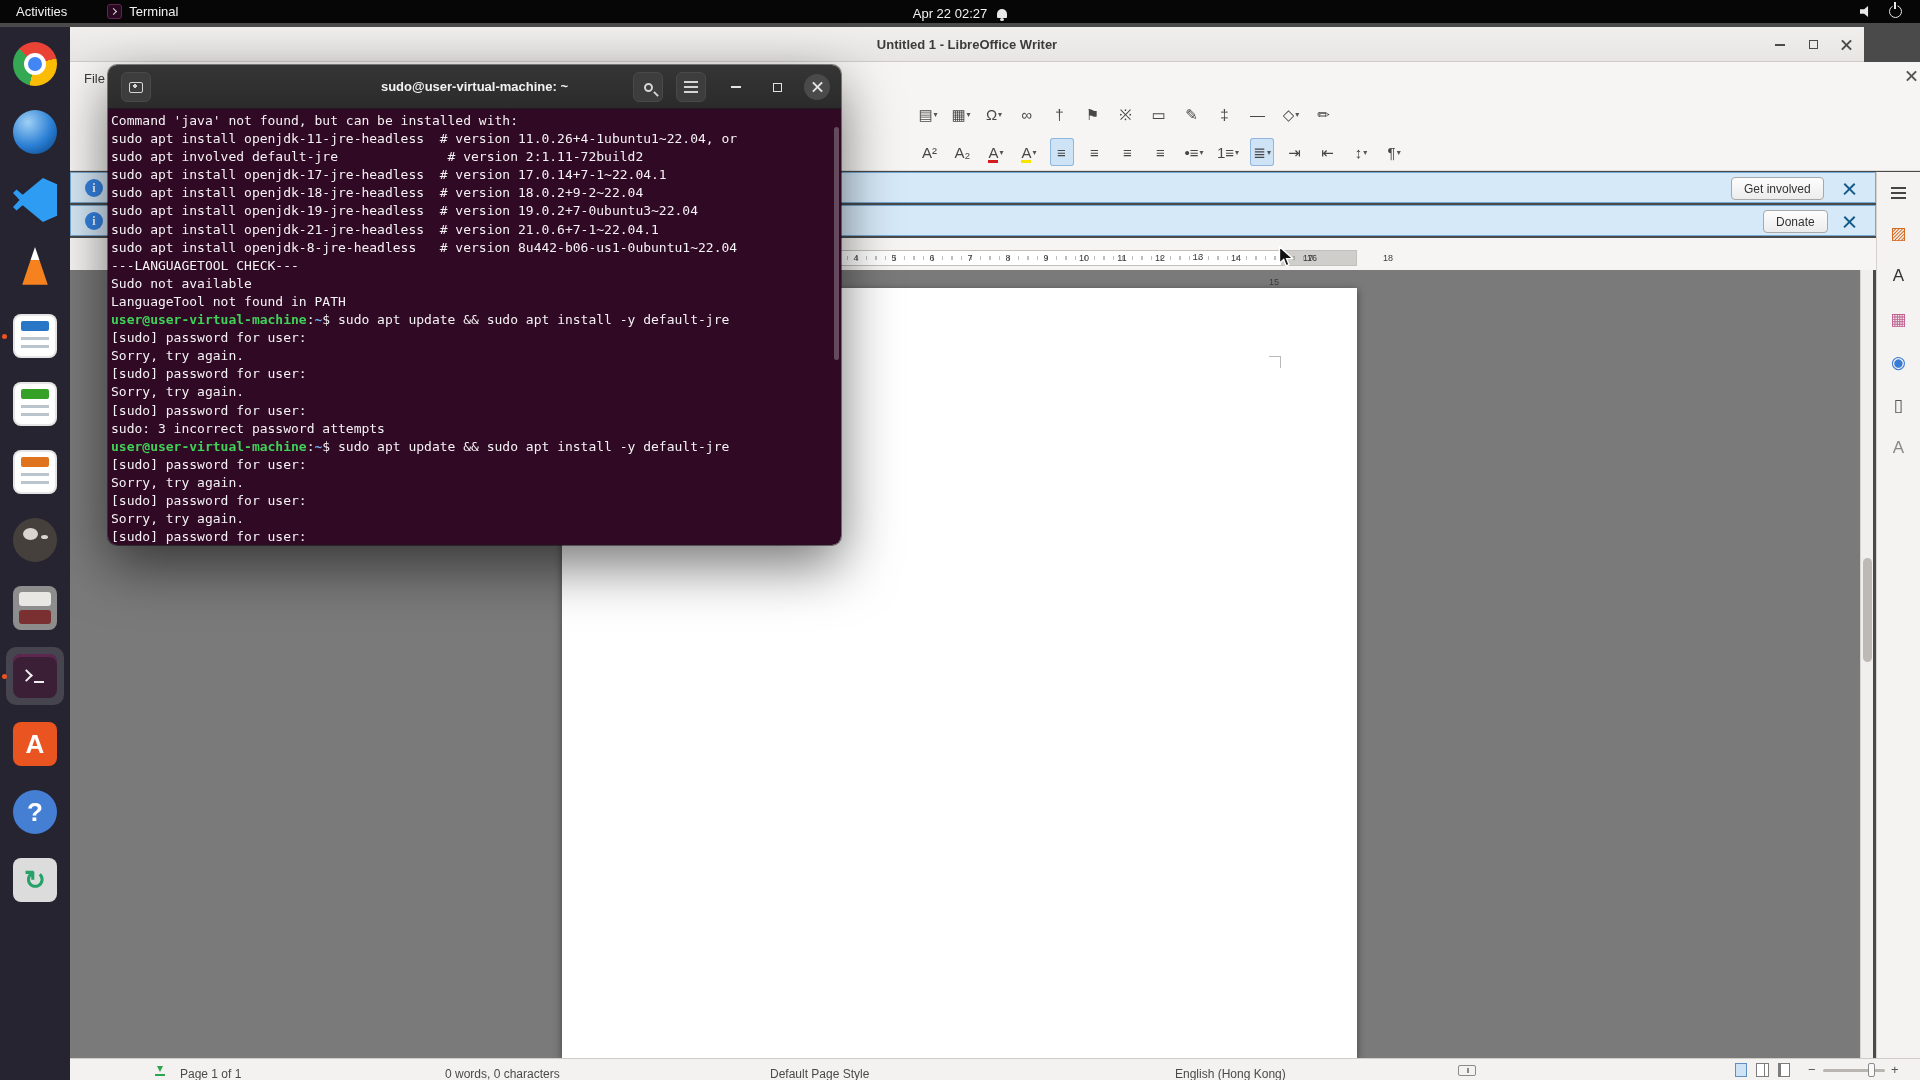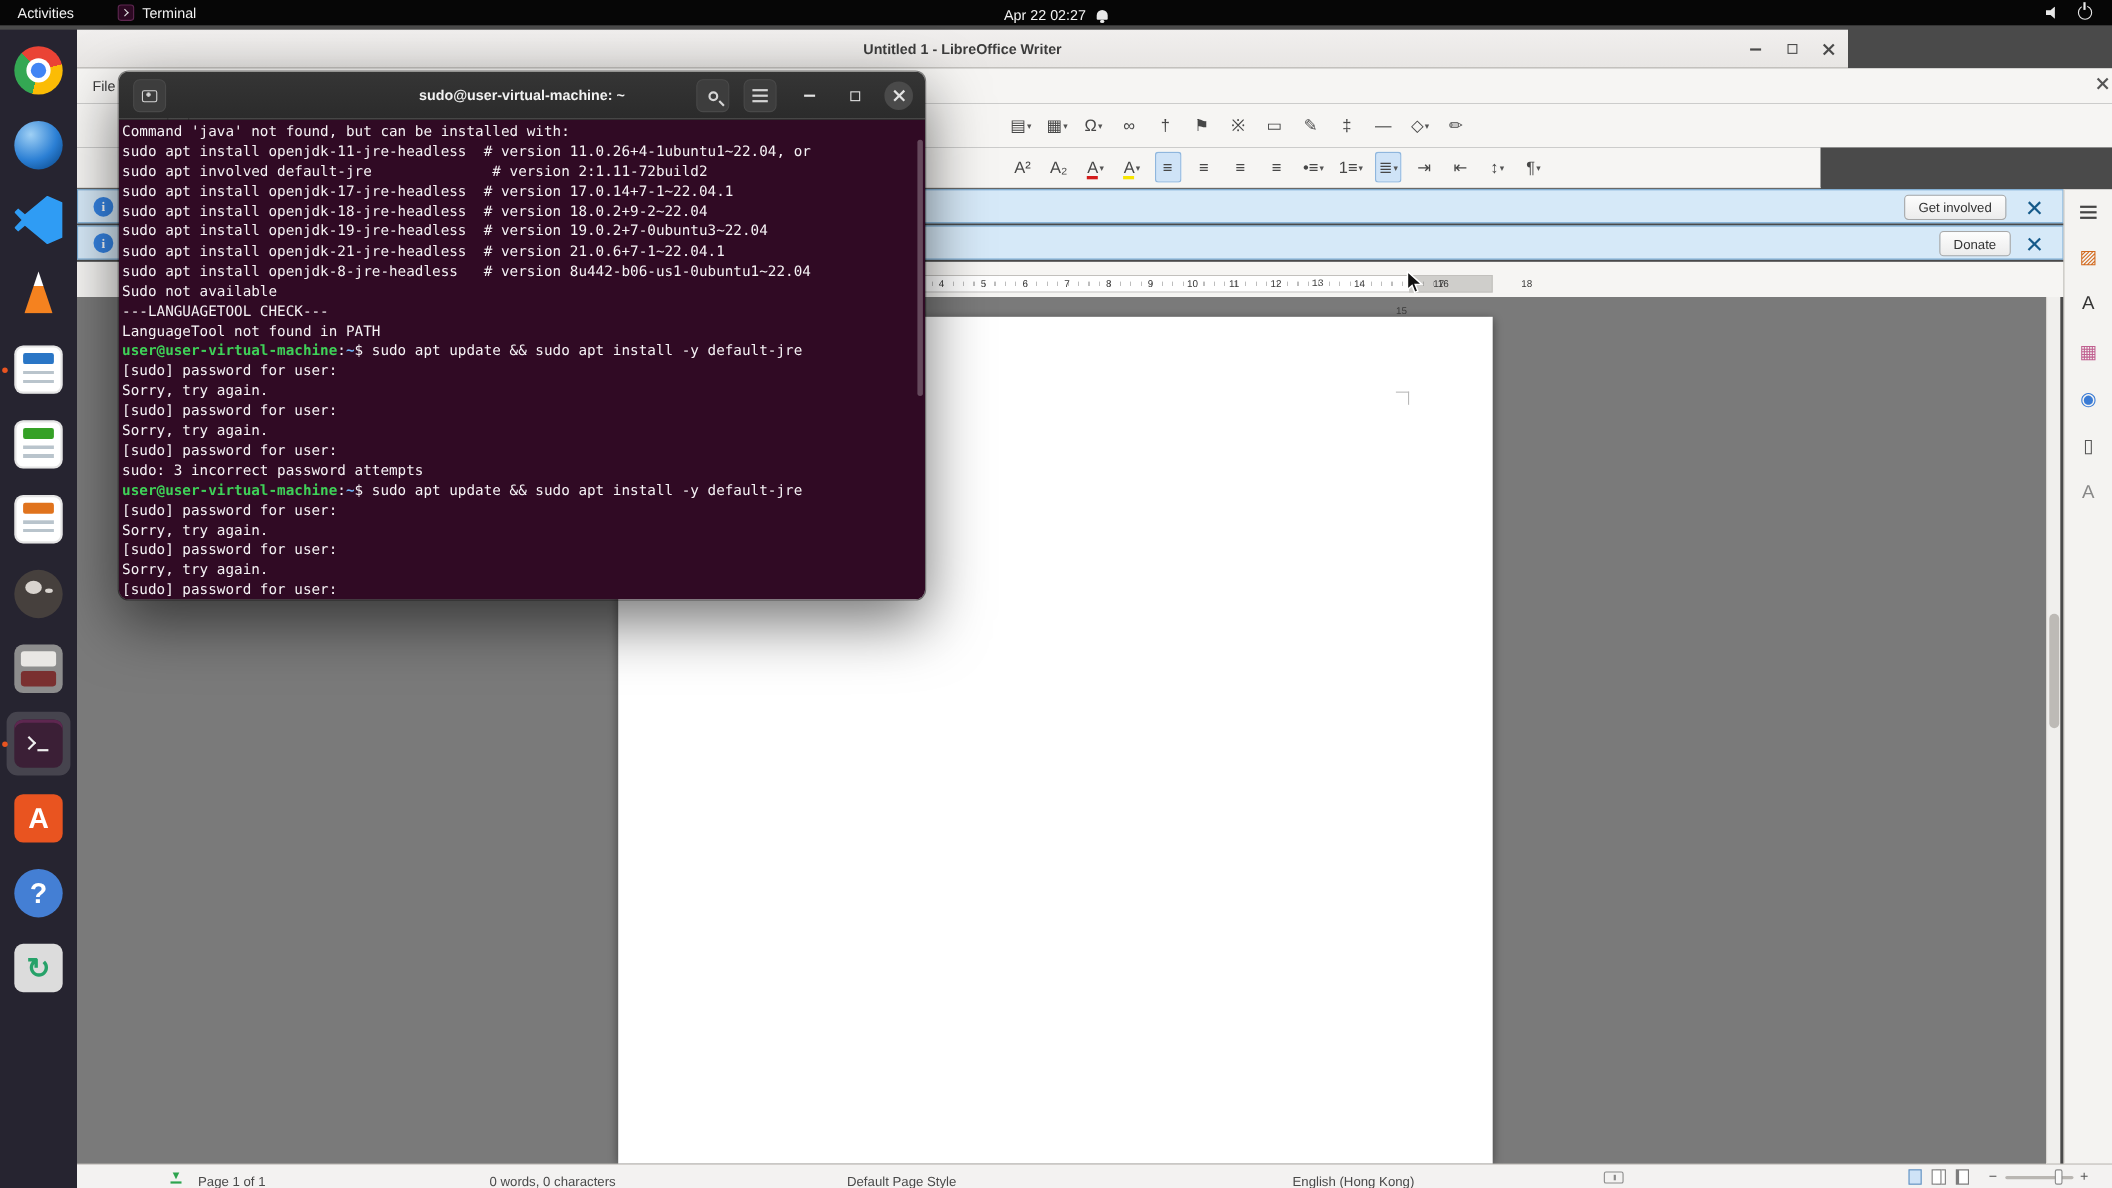--- a/index.html
+++ b/index.html
@@ -53,40 +53,40 @@
   .appcenter { background:#e95420; border-radius:8px; }
   .appcenter::before { content:"A"; position:absolute; inset:0; color:#fff; font-weight:bold; font-size:26px; display:flex; align-items:center; justify-content:center; }
   .help { border-radius:50%; background:#447fd4; }
   .help::before { content:"?"; position:absolute; inset:0; color:#fff; font-weight:bold; font-size:26px; display:flex; align-items:center; justify-content:center; }
   .updates { background:#dcdcdc; border-radius:8px; }
   .updates::before { content:"\21BB"; position:absolute; inset:0; color:#26a269; font-weight:bold; font-size:26px; display:flex; align-items:center; justify-content:center; }
   #show-apps { position:absolute; left:6px; bottom:10px; width:58px; height:58px; display:flex; align-items:center; justify-content:center; border-radius:10px; }
   .grid-dots { width:28px; height:28px; background-image:radial-gradient(#c8c8c8 2.6px, transparent 3.2px); background-size:10px 10px; background-position:1px 1px; }
 
   
-  .w-titlebar { position:absolute; left:70px; top:27px; width:1610px; height:35px;
+  .w-titlebar { position:absolute; left:70px; top:27px; width:1794px; height:35px;
                 background:linear-gradient(#f1efee,#e8e6e4); border-bottom:1px solid #cfccc8; z-index:10;
                 display:flex; align-items:center; justify-content:center; }
   .w-title { font-size:13px; font-weight:bold; color:#3c3c3c; }
   .w-buttons { position:absolute; right:8px; top:0; height:35px; display:flex; align-items:center; gap:13px; }
   .wb { width:20px; height:20px; display:flex; align-items:center; justify-content:center; border-radius:50%; }
   .wb-min-bar { width:10px; height:2px; background:#4a4a4a; }
   .wb-max-box { width:9px; height:9px; border:1.6px solid #4a4a4a; }
   .x-shape { position:relative; width:11px; height:11px; }
   .x-shape::before, .x-shape::after { content:""; position:absolute; left:-1px; top:4.5px; width:13px; height:2px; background:#4a4a4a; }
   .x-shape::before { transform:rotate(45deg); } .x-shape::after { transform:rotate(-45deg); }
 
   .w-menubar { position:absolute; left:70px; top:62px; width:1850px; height:32px; background:#f6f5f3; z-index:10;
                display:flex; align-items:center; font-size:13px; color:#3a3a3a; }
   .menu-item { padding:4px 10px; margin-left:4px; }
   .doc-close { position:absolute; right:14px; top:8px; }
   .doc-close .x-shape::before,.doc-close .x-shape::after { background:#555; }
 
   .w-toolbar1 { position:absolute; left:70px; top:94px; width:1850px; height:40px; background:#f6f5f3; z-index:10; }
-  .w-toolbar2 { position:absolute; left:70px; top:134px; width:1585px; height:37px; background:#f6f5f3; border-bottom:1px solid #e0ddd9; z-index:10; }
+  .w-toolbar2 { position:absolute; left:70px; top:134px; width:1850px; height:37px; background:#f6f5f3; border-bottom:1px solid #e0ddd9; z-index:10; }
   .tb-frag-icon { position:absolute; left:82px; top:10px; width:20px; height:20px; border:1.5px solid #7d7d7d; border-radius:2px; background:#fff; }
   .tb-frag-icon::after { content:""; position:absolute; left:3px; top:4px; right:3px; height:9px; background:repeating-linear-gradient(180deg,#9a9a9a 0 1.5px,transparent 1.5px 4px); }
   .style-combo { position:absolute; left:80px; top:5px; width:28px; height:26px; background:#fff; border:1px solid #b2b0ad; font-size:13px; color:#333; padding:4px 0 0 6px; overflow:hidden; }
   .tb-row { position:absolute; top:0; height:100%; display:flex; align-items:center; gap:9px; }
   .tb-row1-pos { left:846px; } .tb-row2-pos { left:848px; }
   .tbi { min-width:24px; height:28px; display:flex; align-items:center; justify-content:center; position:relative;
          color:#474747; font-size:15px; border-radius:3px; padding:0 2px; }
   .tbi.active { background:#cfe3f7; box-shadow:inset 0 0 0 1px #8fb6dd; }
   .tbi .dd { font-size:8px; color:#555; margin-left:1px; }
   .tbi .colorbar { position:absolute; left:4px; right:10px; bottom:3px; height:3px; }
@@ -586,23 +586,23 @@
         <div class="tline"><span class="t-user"></span><span></span><span class="t-path"></span><span></span><span>sudo apt install openjdk-17-jre-headless  # version 17.0.14+7-1~22.04.1</span></div>
 
         <div class="tline"><span class="t-user"></span><span></span><span class="t-path"></span><span></span><span>sudo apt install openjdk-18-jre-headless  # version 18.0.2+9-2~22.04</span></div>
 
         <div class="tline"><span class="t-user"></span><span></span><span class="t-path"></span><span></span><span>sudo apt install openjdk-19-jre-headless  # version 19.0.2+7-0ubuntu3~22.04</span></div>
 
         <div class="tline"><span class="t-user"></span><span></span><span class="t-path"></span><span></span><span>sudo apt install openjdk-21-jre-headless  # version 21.0.6+7-1~22.04.1</span></div>
 
         <div class="tline"><span class="t-user"></span><span></span><span class="t-path"></span><span></span><span>sudo apt install openjdk-8-jre-headless   # version 8u442-b06-us1-0ubuntu1~22.04</span></div>
 
+        <div class="tline"><span class="t-user"></span><span></span><span class="t-path"></span><span></span><span>---LANGUAGETOOL CHECK---</span></div>
+
         <div class="tline"><span class="t-user"></span><span></span><span class="t-path"></span><span></span><span>Sudo not available</span></div>
-
-        <div class="tline"><span class="t-user"></span><span></span><span class="t-path"></span><span></span><span>---LANGUAGETOOL CHECK---</span></div>
 
         <div class="tline"><span class="t-user"></span><span></span><span class="t-path"></span><span></span><span>LanguageTool not found in PATH</span></div>
 
         <div class="tline"><span class="t-user">user@user-virtual-machine</span><span>:</span><span class="t-path">~</span><span>$ sudo apt update &amp;&amp; sudo apt install -y default-jre</span><span></span></div>
 
         <div class="tline"><span class="t-user"></span><span></span><span class="t-path"></span><span></span><span>[sudo] password for user: </span></div>
 
         <div class="tline"><span class="t-user"></span><span></span><span class="t-path"></span><span></span><span>Sorry, try again.</span></div>
 
         <div class="tline"><span class="t-user"></span><span></span><span class="t-path"></span><span></span><span>[sudo] password for user: </span></div>

